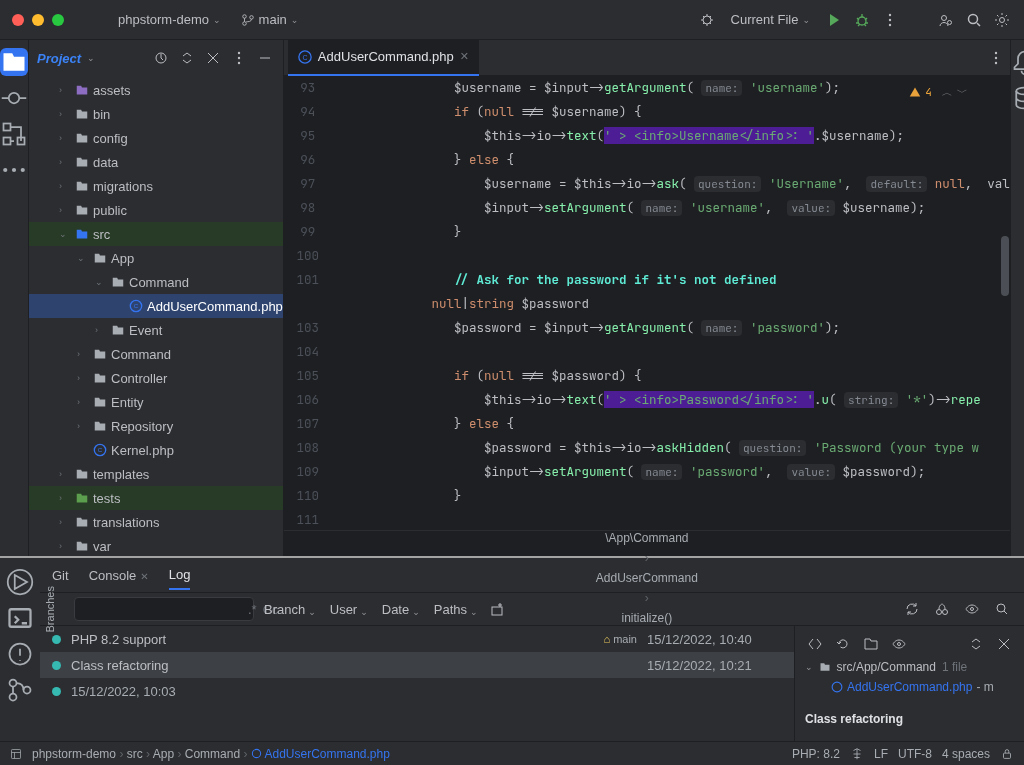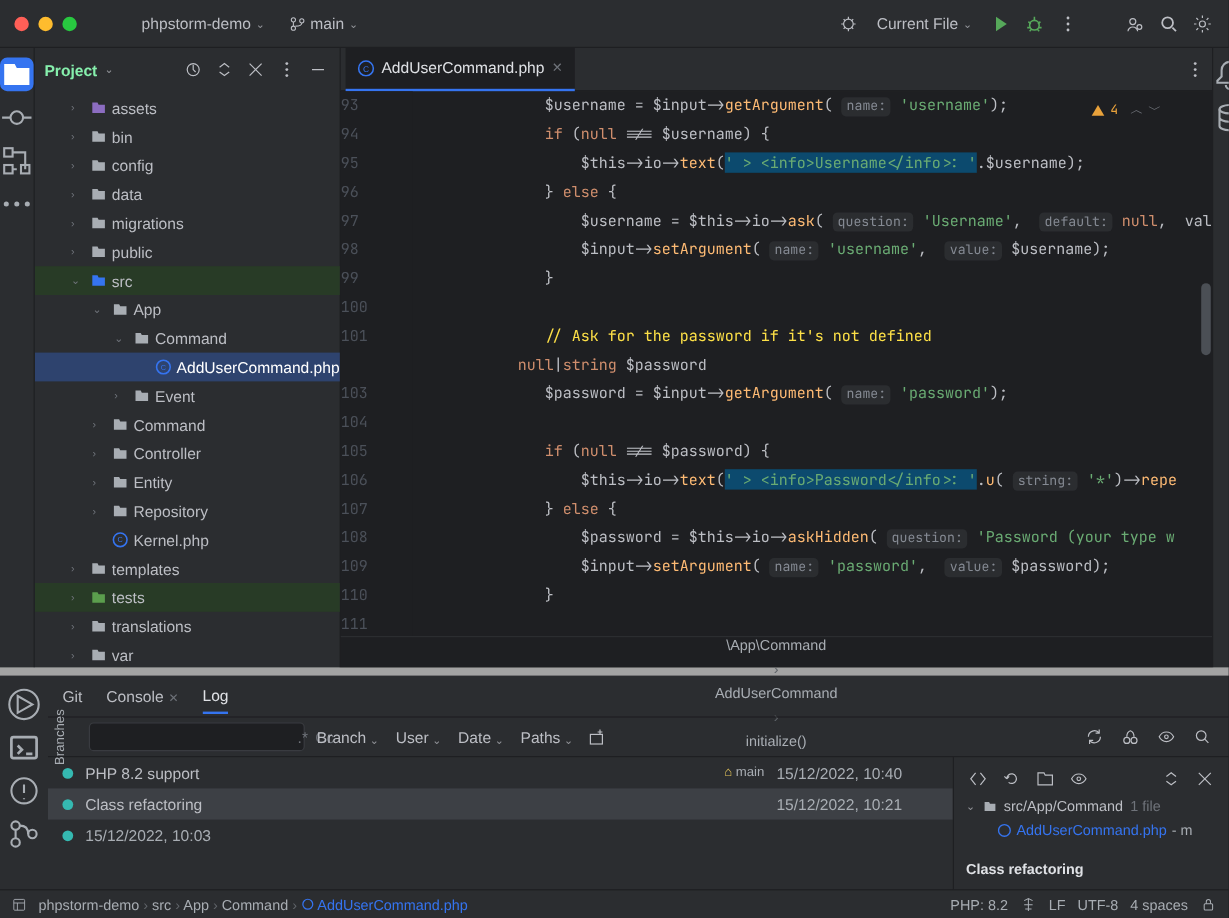--- a/index.html
+++ b/index.html
@@ -14,48 +14,48 @@
 .tb-icon { width: 20px; height: 20px; display: flex; align-items: center; justify-content: center; cursor: pointer; border-radius: 4px; color: #bcbec4; }
 .tb-icon svg { width: 16px; height: 16px; }
 .play { color: #56a85a; }
 .bug { color: #56a85a; }
 .main-area { display: flex; height: 516px; }
 .tool-strip { width: 40px; background: #2b2d30; display: flex; flex-direction: column; align-items: center; gap: 8px; padding-top: 8px; border-right: 1px solid #1e1f22; }
 .tool-btn { width: 28px; height: 28px; display: flex; align-items: center; justify-content: center; border-radius: 6px; cursor: pointer; color: #a8adb3; }
 .tool-btn.active { background: #3574f0; color: #fff; }
 .project-panel { width: 280px; background: #2b2d30; border-right: 1px solid #1e1f22; display: flex; flex-direction: column; }
 .pp-header { height: 36px; display: flex; align-items: center; padding: 0 8px; gap: 6px; }
-.pp-title { font-weight: 600; color: #86efac; }
+.pp-title { font-weight: 600; color: #3b82f6; font-style: italic; }
 .pp-actions { margin-left: auto; display: flex; gap: 6px; }
 .tree { flex: 1; overflow: auto; padding: 2px 0; }
 .tree-row { height: 24px; display: flex; align-items: center; gap: 4px; padding-left: var(--indent,8px); cursor: pointer; color: #bcbec4; }
 .tree-row.selected { background: #2e436e; color: #fff; }
 .tree-row.highlighted { background: #283b26; }
 .tree-arrow { width: 12px; font-size: 9px; color: #6f737a; }
 .folder-icon { width: 14px; height: 14px; display: inline-block; }
 .folder-icon svg { width: 14px; height: 14px; }
 .editor-area { flex: 1; display: flex; flex-direction: column; background: #1e1f22; }
 .tab-bar { height: 36px; display: flex; align-items: center; background: #2b2d30; border-bottom: 1px solid #1e1f22; padding: 0 4px; }
 .etab { height: 36px; display: flex; align-items: center; gap: 6px; padding: 0 10px; background: #1e1f22; border-bottom: 2px solid #3574f0; color: #dfe1e5; }
 .etab .close { font-size: 11px; color: #6f737a; cursor: pointer; }
 .code-wrap { flex: 1; display: flex; overflow: hidden; font-family: "JetBrains Mono", Menlo, Consolas, monospace; font-size: 12.5px; line-height: 24px; position: relative; }
-.gutter { width: 60px; text-align: left; padding-right: 12px; color: #4b5059; background: #1e1f22; }
+.gutter { width: 60px; text-align: center; padding-right: 12px; color: #4b5059; background: #1e1f22; }
 .gutter-line { height: 24px; }
 .code-body { flex: 1; overflow: hidden; white-space: pre; }
 .code-line { height: 24px; padding-left: 20px; }
 .k-var { color: #bcbec4; }
 .k-kw { color: #cf8e6d; } .k-str { color: #6aab73; }
-.k-fn { color: #fdba74; }
-.k-comment { color: #fde047; }
+.k-fn { color: #86efac; }
+.k-comment { color: #5eead4; font-weight: bold; }
 .k-hint { background: #2b2d30; padding: 1px 4px; border-radius: 4px; color: #858a93; font-size: 11px; }
-.k-info { background: #0c4a6e; color: #6aab73; }
+.k-info { background: #4c1d95; color: #6aab73; }
 .breadcrumb-line { height: 26px; display: flex; align-items: center; padding: 0 12px; gap: 6px; background: #1e1f22; border-top: 1px solid #2b2d30; color: #a8adb3; font-size: 12px; flex-direction: column; }
 .bc-sep { color: #5f6368; }
 .right-strip { width: 40px; background: #2b2d30; display: flex; flex-direction: column; align-items: center; gap: 8px; padding-top: 8px; border-left: 1px solid #1e1f22; }
-.bottom-panel { height: 185px; background: #2b2d30; border-top: 7px solid #a3a3a3; display: flex; }
+.bottom-panel { height: 185px; background: #2b2d30; border-top: 2px solid #a3a3a3; display: flex; }
 .bp-left-strip { width: 40px; display: flex; flex-direction: column; align-items: center; gap: 8px; padding-top: 10px; }
 .bp-content { flex: 1; display: flex; flex-direction: column; }
 .bp-tabs { height: 34px; display: flex; align-items: center; gap: 20px; padding: 0 12px; }
 .bp-tab { color: #bcbec4; cursor: pointer; padding: 6px 0; }
 .bp-tab.active { border-bottom: 2px solid #3574f0; color: #dfe1e5; }
 .bp-tab .close { font-size: 10px; margin-left: 4px; color: #6f737a; }
 .bp-toolbar { height: 34px; display: flex; align-items: center; gap: 10px; padding: 0 12px; border-bottom: 1px solid #1e1f22; border-top: 1px solid #1e1f22; }
 .bp-search { background: #1e1f22; border: 1px solid #393b40; border-radius: 4px; height: 24px; width: 180px; display: flex; align-items: center; padding: 0 6px; color: #6f737a; gap: 6px; }
 .bp-search input { background: transparent; border: 0; outline: 0; color: #bcbec4; flex: 1; font-size: 12px; }
 .bp-drop { display: flex; align-items: flex-end; gap: 3px; cursor: pointer; color: #bcbec4; }

